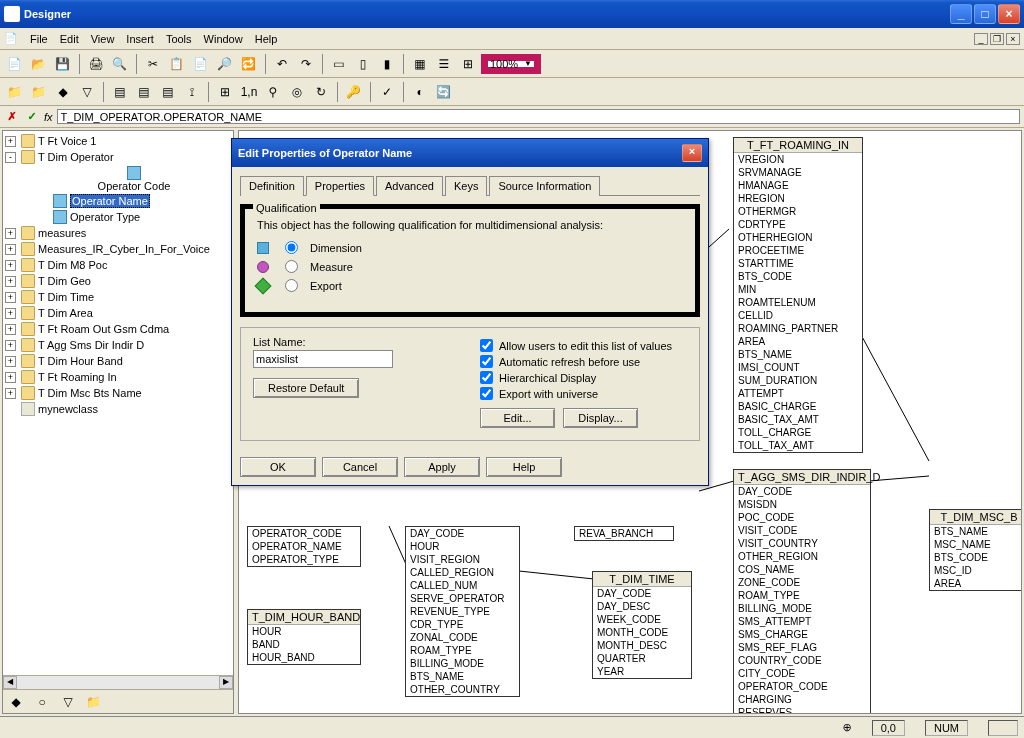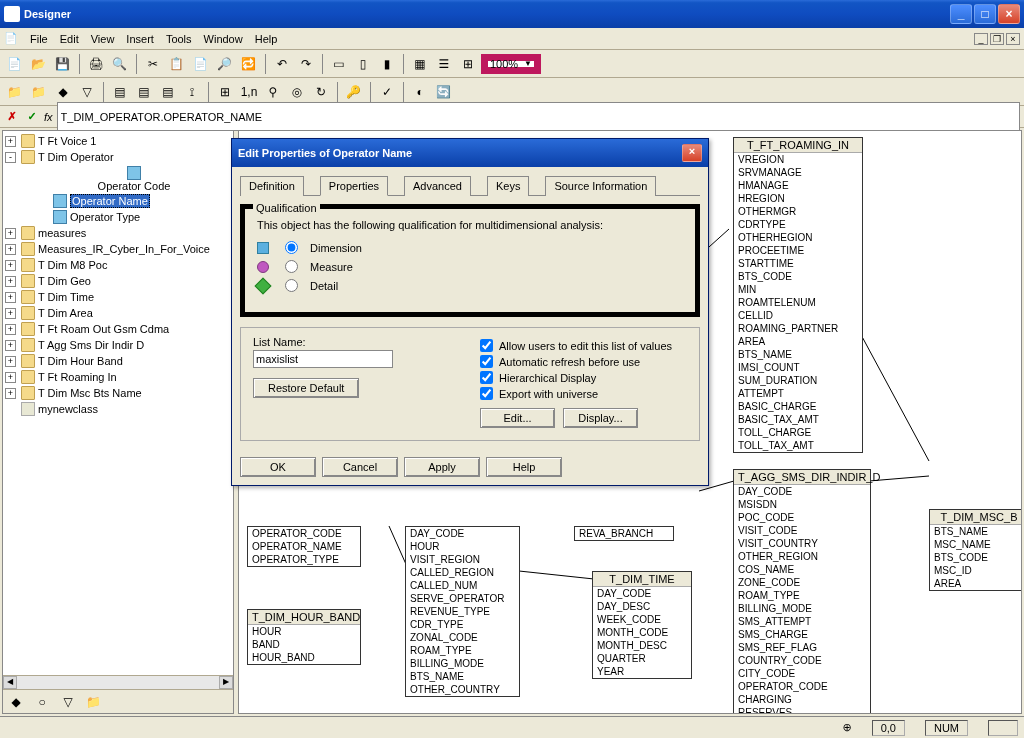--- a/index.html
+++ b/index.html
@@ -23,21 +23,21 @@
 
 .toolbar { background: #ece9d8; border-bottom: 1px solid #b0a890; display: flex; align-items: center; padding: 2px 4px; height: 28px; gap: 2px; }
 .tbtn { width: 22px; height: 22px; border: 1px solid transparent; display: flex; align-items: center; justify-content: center; cursor: pointer; font-size: 12px; }
 .tsep { width: 1px; height: 20px; background: #888; margin: 0 3px; }
 .zoom-select { width: 60px; height: 20px; border: 7px solid #be185d; background: white; padding: 0 2px; display: flex; align-items: center; justify-content: space-between; }
 .zoom-select::after { content: "▼"; font-size: 8px; }
 
 
 .formulabar { background: #ece9d8; border-bottom: 1px solid #b0a890; display: flex; align-items: center; padding: 2px 4px; height: 22px; gap: 4px; }
 .formulabar .fx { font-style: italic; }
-.formulabar input { flex: 1; border: 1px solid #888; padding: 1px 3px; height: 29px; background: white; }
+.formulabar input { flex: 1; border: 1px solid #888; padding: 1px 3px; height: 15px; background: white; }
 .fbtn { width: 16px; height: 16px; display: flex; align-items: center; justify-content: center; cursor: pointer; }
 .fbtn.x { color: #c00; font-weight: bold; }
 .fbtn.check { color: #080; font-weight: bold; }
 
 
 .main { display: flex; height: calc(738px - 28px - 22px - 28px - 28px - 22px - 22px); }
 
 
 .treepanel { width: 232px; background: white; border: 1px solid #888; margin: 2px; display: flex; flex-direction: column; }
 .treecontent { flex: 1; overflow: auto; padding: 2px; }
@@ -62,21 +62,21 @@
 
 svg.joins { position: absolute; top: 0; left: 0; width: 100%; height: 100%; pointer-events: none; }
 
 
 .dialog { position: absolute; left: 231px; top: 138px; width: 478px; background: #ece9d8; border: 1px solid #001a6a; box-shadow: 2px 2px 4px rgba(0,0,0,0.3); z-index: 100; }
 .dialog .dtitle { background: linear-gradient(to bottom, #2a6bd8, #0a3fa8); color: white; font-weight: bold; padding: 5px 6px; font-size: 12px; display: flex; align-items: center; }
 .dialog .dtitle .spacer { flex: 1; }
 .dialog .dclose { width: 20px; height: 18px; background: linear-gradient(to bottom, #e88a7a, #d64228); border: 1px solid #fff4; border-radius: 2px; color: white; text-align: center; cursor: pointer; font-weight: bold; }
 .dialog .dbody { padding: 8px; }
 .tabs { display: flex; border-bottom: 1px solid #888; margin-bottom: 8px; }
-.tab { padding: 3px 8px; border: 1px solid #888; border-bottom: none; background: #ece9d8; margin-right: 16px; cursor: pointer; position: relative; top: 1px; }
+.tab { padding: 3px 8px; border: 1px solid #888; border-bottom: none; background: #ece9d8; margin-right: 2px; cursor: pointer; position: relative; top: 1px; }
 .tab.active { background: #ece9d8; border-bottom: 1px solid #ece9d8; }
 .groupbox { border: 5px solid #000000; padding: 10px 12px 14px; margin-bottom: 10px; position: relative; }
 .groupbox .gtitle { position: absolute; top: -7px; left: 8px; background: #ece9d8; padding: 0 3px; }
 .qual-row { display: flex; align-items: center; gap: 8px; margin: 6px 0; }
 .qual-row .qicon { width: 12px; height: 12px; }
 .qual-row .qicon.dim { background: #5bb0e0; border: 1px solid #3080a0; }
 .qual-row .qicon.meas { background: #c058c0; border: 1px solid #803880; border-radius: 50%; }
 .qual-row .qicon.det { background: #40b040; border: 1px solid #208020; transform: rotate(45deg); }
 .qual-row input[type=radio] { margin: 0 4px 0 8px; }
 .lov-section { border: 1px solid #aaa; padding: 8px 12px 12px; }
@@ -433,21 +433,21 @@
         <span>Dimension</span>
       </div>
       <div class="qual-row">
         <span class="qicon meas"></span>
         <input type="radio" name="q" style="">
         <span>Measure</span>
       </div>
       <div class="qual-row">
         <span class="qicon det"></span>
         <input type="radio" name="q" style="">
-        <span>Detail</span>
+        <span>Export</span>
       </div>
     </div>
     <div class="lov-section">
       <div class="lov-cols">
         <div class="lov-col lov-left">
           <label>List Name:</label>
           <input type="text" value="maxislist" style="">
           <div style="margin-top:10px;">
             <button class="btn">Restore Default</button>
           </div>

